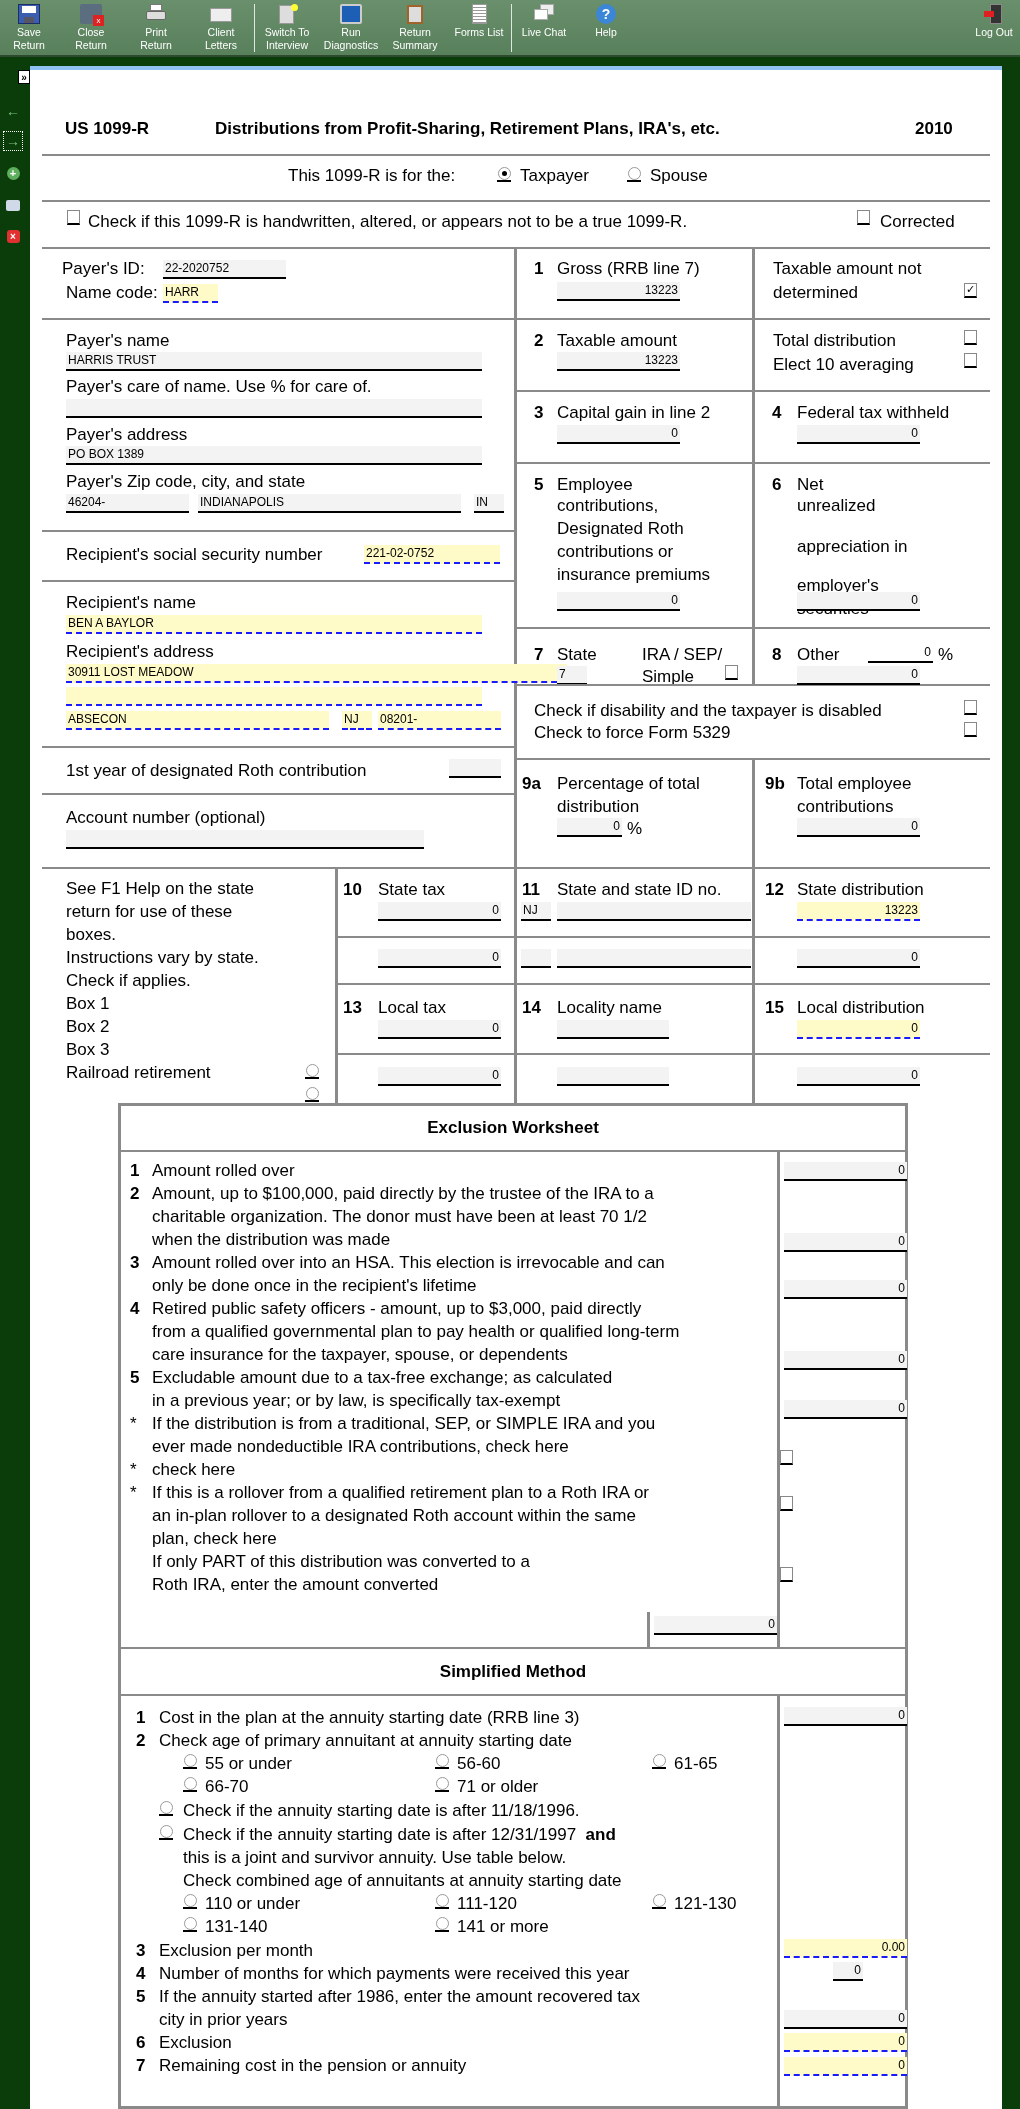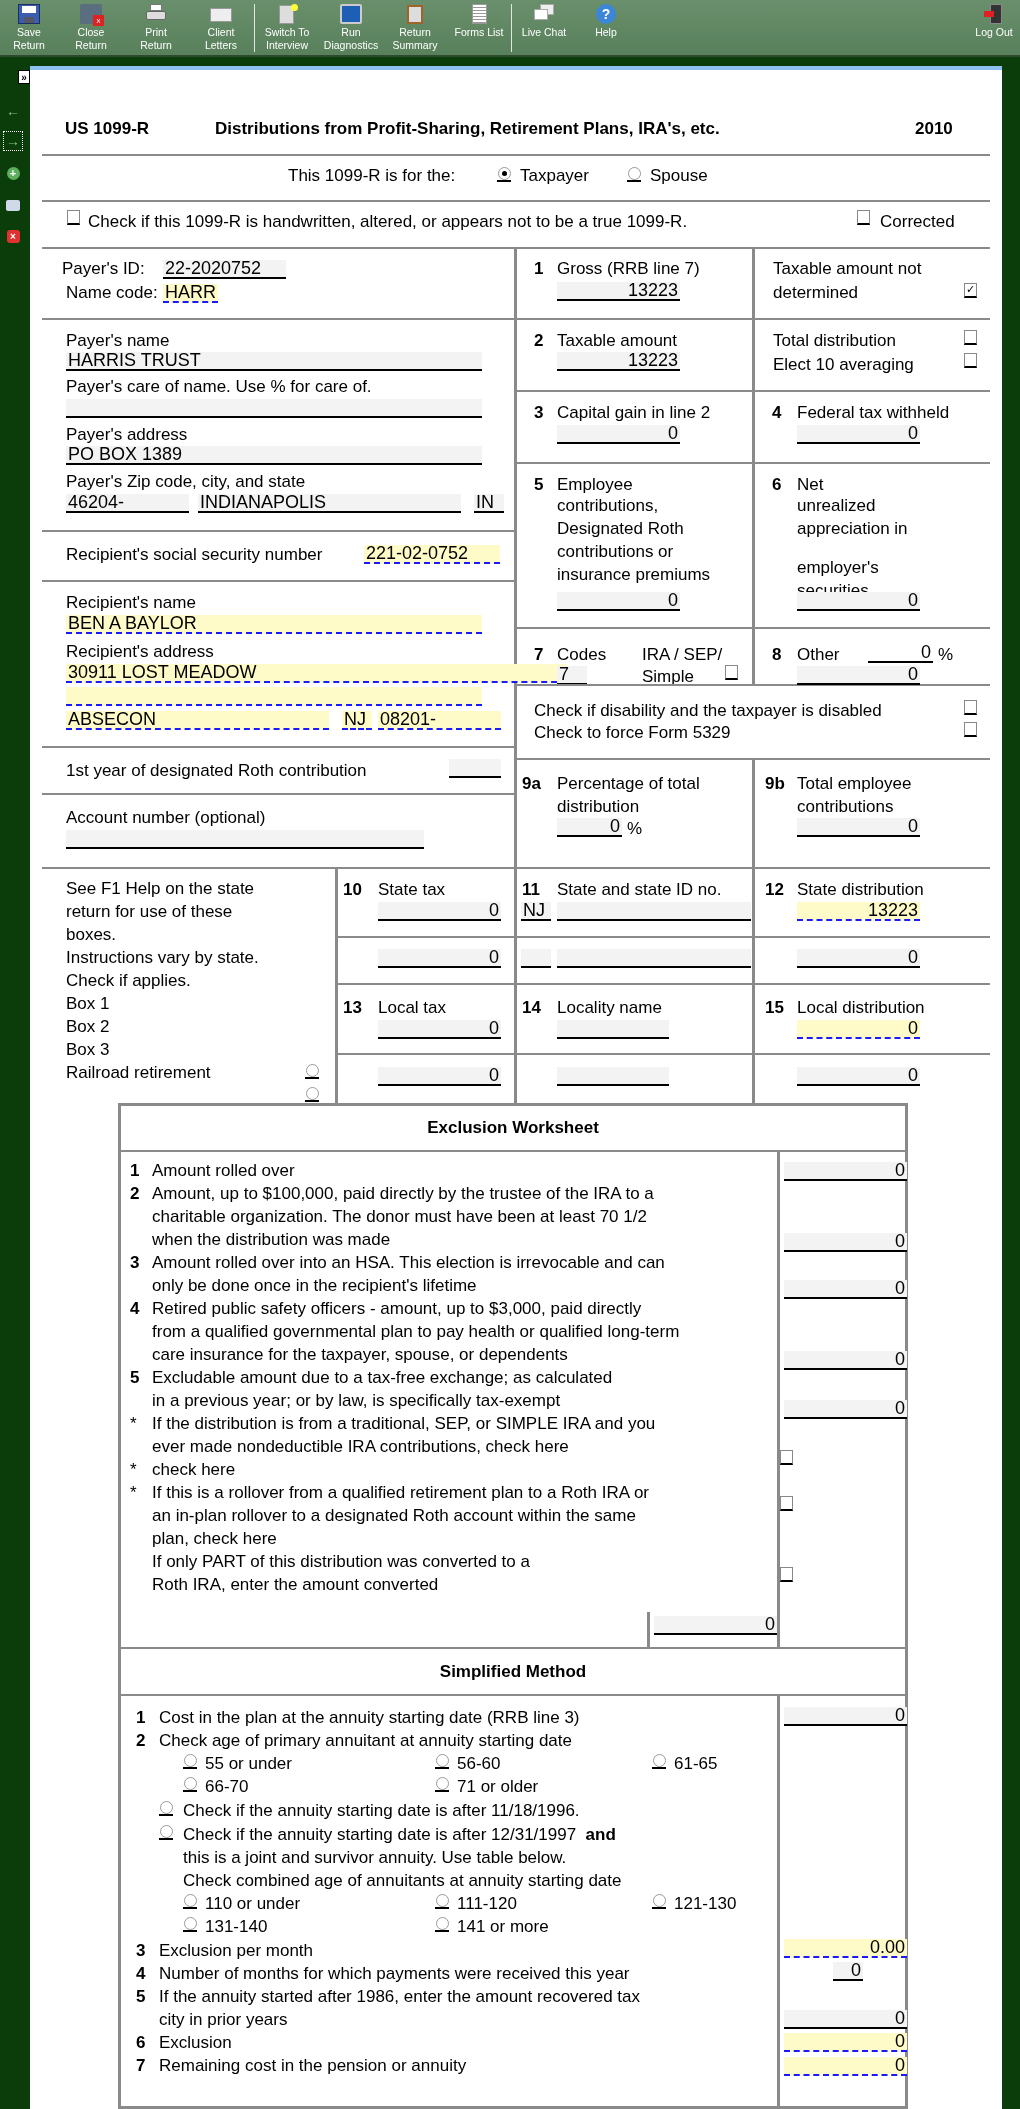--- a/index.html
+++ b/index.html
@@ -10,21 +10,21 @@
 .tb-sep{width:1px;height:48px;background:#dfe8df;margin-top:4px}
 #sidebar{position:absolute;left:0;top:57px;width:30px;height:2052px;background:#0a3d0a}
 .sb-ic{position:absolute;left:4px;width:18px;height:18px;display:flex;align-items:center;justify-content:center;font-size:14px;font-weight:bold}
 #expander{position:absolute;left:18px;top:70px;width:12px;height:14px;background:#fff;font-size:10px;line-height:14px;text-align:center;font-weight:bold;border:1px solid #000}
 #page{position:absolute;left:30px;top:66px;width:972px;height:2043px;background:#fff;border-top:4px solid #8ec1f2}
 .abs{position:absolute}
 .t{position:absolute;font-size:17px;white-space:nowrap;line-height:21px}
 .b{font-weight:bold}
 .hl{position:absolute;height:2px;background:#8a8a8a}
 .vl{position:absolute;width:3px;background:#8a8a8a}
-.fld{position:absolute;background:#f3f3f3;border-bottom:2px solid #000;font-size:18px;line-height:17px;height:19px;padding:0 2px;white-space:nowrap;overflow:hidden}
+.fld{position:absolute;background:#f3f3f3;border-bottom:2px solid #000;font-size:12px;line-height:17px;height:19px;padding:0 2px;white-space:nowrap;overflow:hidden}
 .fld.r{text-align:right}
 .fld.y{background:#fffbc8;border-bottom:2px dashed #1a1aff}
 .cb{position:absolute;width:13px;height:15px;border:1px solid #888;border-bottom:2px solid #000;background:#fff;font-size:11px;line-height:11px;text-align:center}
 .rd{position:absolute;width:14px;height:16px;border-bottom:2px solid #000}
 .rd::before{content:"";position:absolute;left:1px;top:1px;width:11px;height:11px;border-radius:50%;border:1px solid #999;background:#fff}
 .rd.on::after{content:"";position:absolute;left:5px;top:5px;width:5px;height:5px;border-radius:50%;background:#000}
 .num{font-weight:bold}
 </style>
 </head>
 <body>
@@ -208,21 +208,21 @@
     <div class="t" style="position:static">Employee</div>
     <div class="t" style="position:static">contributions,</div>
     <div class="t" style="position:static;margin-top:2px">Designated Roth</div>
     <div class="t" style="position:static;margin-top:2px">contributions or</div>
     <div class="t" style="position:static;margin-top:2px">insurance premiums</div>
   </div>
   <div class="fld r" style="left:527px;top:522px;width:123px">0</div>
   <div class="hl" style="left:486px;top:557px;width:474px"></div>
 
   <div class="t num" style="left:504px;top:574px">7</div>
-  <div class="t" style="left:527px;top:574px">Codes</div>
+  <div class="t" style="left:527px;top:574px">State</div>
   <div class="fld" style="left:527px;top:596px;width:30px">7</div>
   <div class="t" style="left:612px;top:574px">IRA / SEP/</div>
   <div class="t" style="left:612px;top:596px">Simple</div>
   <div class="cb" style="left:695px;top:595px"></div>
   <div class="hl" style="left:486px;top:614px;width:474px"></div>
 
   <div class="t" style="left:504px;top:630px">Check if disability and the taxpayer is disabled</div>
   <div class="cb" style="left:934px;top:630px"></div>
   <div class="t" style="left:504px;top:652px">Check to force Form 5329</div>
   <div class="cb" style="left:934px;top:652px"></div>
@@ -245,21 +245,21 @@
   <div class="cb" style="left:934px;top:283px"></div>
 
   <div class="t num" style="left:742px;top:332px">4</div>
   <div class="t" style="left:767px;top:332px">Federal tax withheld</div>
   <div class="fld r" style="left:767px;top:355px;width:123px">0</div>
 
   <div class="t num" style="left:742px;top:404px">6</div>
   <div class="abs" style="left:767px;top:404px">
     <div class="t" style="position:static">Net</div>
     <div class="t" style="position:static">unrealized</div>
-    <div class="t" style="position:static;margin-top:2px">appreciation in</div>
+    <div class="t" style="position:static;margin-top:20px">appreciation in</div>
     <div class="t" style="position:static;margin-top:18px">employer's</div>
     <div class="t" style="position:static;margin-top:2px">securities</div>
   </div>
   <div class="fld r" style="left:767px;top:522px;width:123px">0</div>
 
   <div class="t num" style="left:742px;top:574px">8</div>
   <div class="t" style="left:767px;top:574px">Other</div>
   <div class="fld r" style="left:838px;top:574px;width:65px;background:#fff">0</div>
   <div class="t" style="left:908px;top:574px">%</div>
   <div class="fld r" style="left:767px;top:596px;width:123px">0</div>

